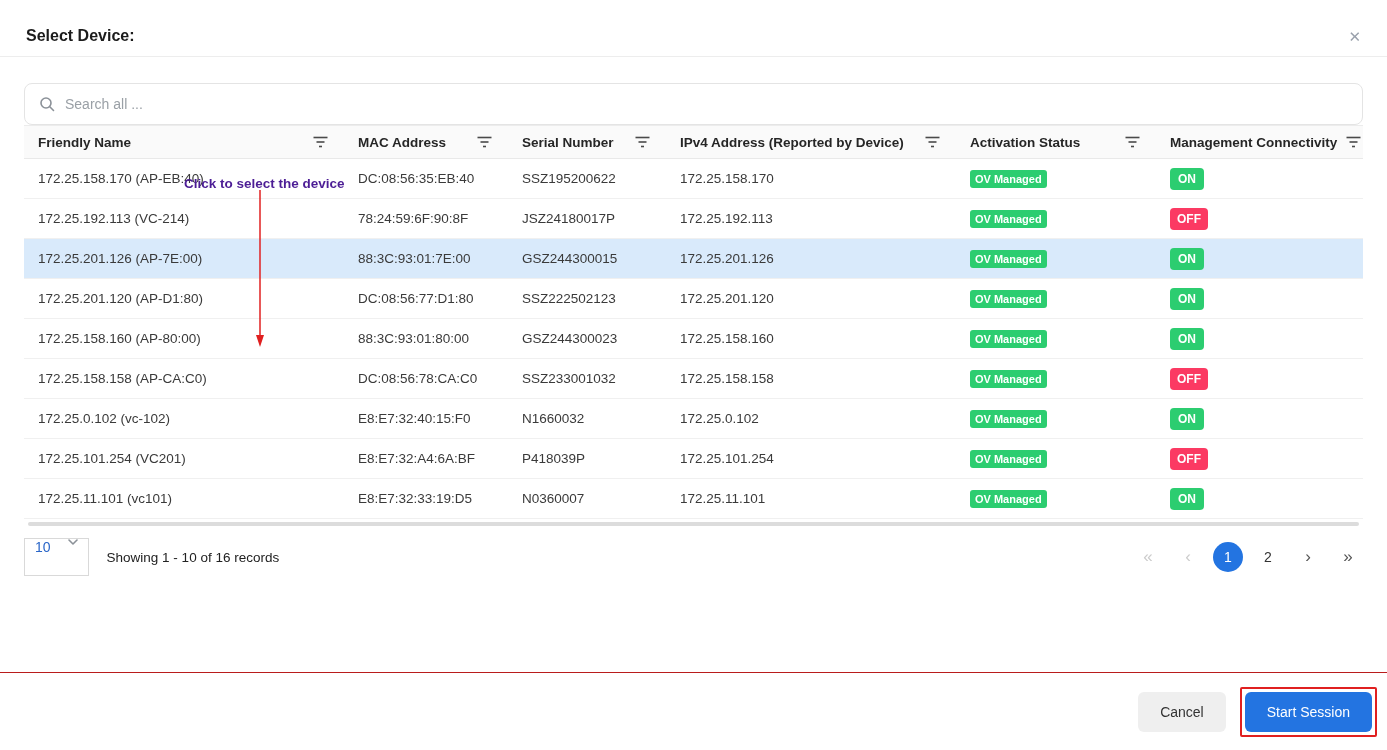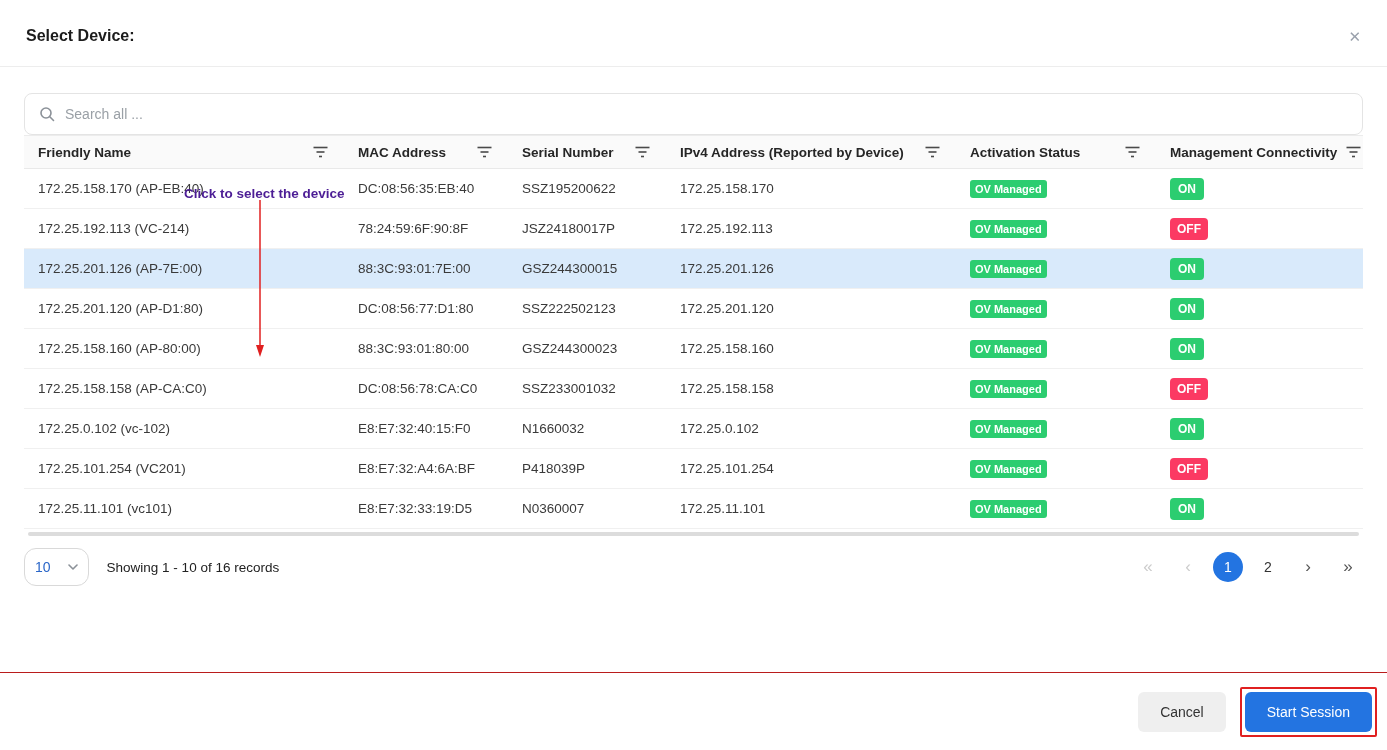--- a/index.html
+++ b/index.html
@@ -1,20 +1,20 @@
 <!DOCTYPE html>
 <html><head>
 <meta charset="utf-8">
 <style>
   * { box-sizing: border-box; margin: 0; padding: 0; }
   body { font-family: "Liberation Sans", sans-serif; background: #fff; }
   .stage { position: relative; width: 1387px; height: 750px; background: #fff; overflow: hidden; }
 
   
-  .modal-header { height: 67px; border-bottom: 1px solid #ededed; display: flex; align-items: flex-start; padding: 27px 24px 0 26px; }
+  .modal-header { height: 57px; border-bottom: 1px solid #ededed; display: flex; align-items: flex-start; padding: 27px 24px 0 26px; }
   .modal-title { font-size: 16px; font-weight: bold; color: #1c1c1c; }
   .close-btn { margin-left: auto; font-size: 15px; color: #9aa1ac; cursor: pointer; line-height: 16px; padding: 2px; background: none; border: none; font-family: inherit; }
 
   
   .modal-body { padding: 26px 24px 0 24px; position: relative; }
   .search-box { border: 1px solid #e4e4e4; border-radius: 8px; height: 42px; display: flex; align-items: center; padding: 0 14px; gap: 10px; background: #fff; }
   .search-box input { border: none; outline: none; flex: 1; font-size: 14px; color: #ec4899; font-family: inherit; background: transparent; }
   .search-box input::placeholder { color: #9aa0a6; }
 
   
@@ -39,21 +39,21 @@
 
   .badge { display: inline-block; color: #fff; font-weight: bold; }
   .badge-green { background: #2ccd70; font-size: 11px; padding: 3px 5px; border-radius: 3px; }
   .badge-on  { background: #2ccd70; font-size: 12px; padding: 4px 8px; border-radius: 4px; }
   .badge-off { background: #fb3a63; font-size: 12px; padding: 4px 7px; border-radius: 4px; }
 
   .hscroll { height: 4px; background: #dcdcdc; border-radius: 2px; margin: 3px 4px 0 4px; }
 
   
   .table-footer { display: flex; align-items: center; margin-top: 12px; }
-  .page-size { border: 1px solid #d9d9d9; border-radius: 12px; height: 38px; min-width: 58px; display: inline-flex; align-items: center; justify-content: center; gap: 17px; padding: 0 10px; cursor: pointer; background: #fff; font-family: inherit; }
+  .page-size { border: 1px solid #d9d9d9; border-radius: 0; height: 38px; min-width: 58px; display: inline-flex; justify-content: center; gap: 17px; padding: 0 10px; cursor: pointer; background: #fff; font-family: inherit; }
   .page-size .val { font-size: 14px; color: #2a66c8; }
   .showing { margin-left: 18px; font-size: 13.5px; color: #222; }
   .pagination { margin-left: auto; display: flex; align-items: center; gap: 10px; }
   .pg-btn { width: 30px; height: 30px; display: inline-flex; align-items: center; justify-content: center; border-radius: 50%; font-size: 17px; background: none; border: none; cursor: pointer; font-family: inherit; color: #555; }
   .pg-btn.disabled { color: #cccccc; cursor: default; }
   .page-btn { width: 30px; height: 30px; border-radius: 50%; border: none; background: none; font-size: 14px; color: #333; cursor: pointer; font-family: inherit; }
   .page-btn.active { background: #2374e1; color: #fff; }
 
   
   .modal-footer { position: absolute; left: 0; right: 0; bottom: 0; height: 78px; border-top: 1px solid #b91c1c; display: flex; align-items: center; justify-content: flex-end; padding-right: 10px; gap: 14px; background: #fff; }

